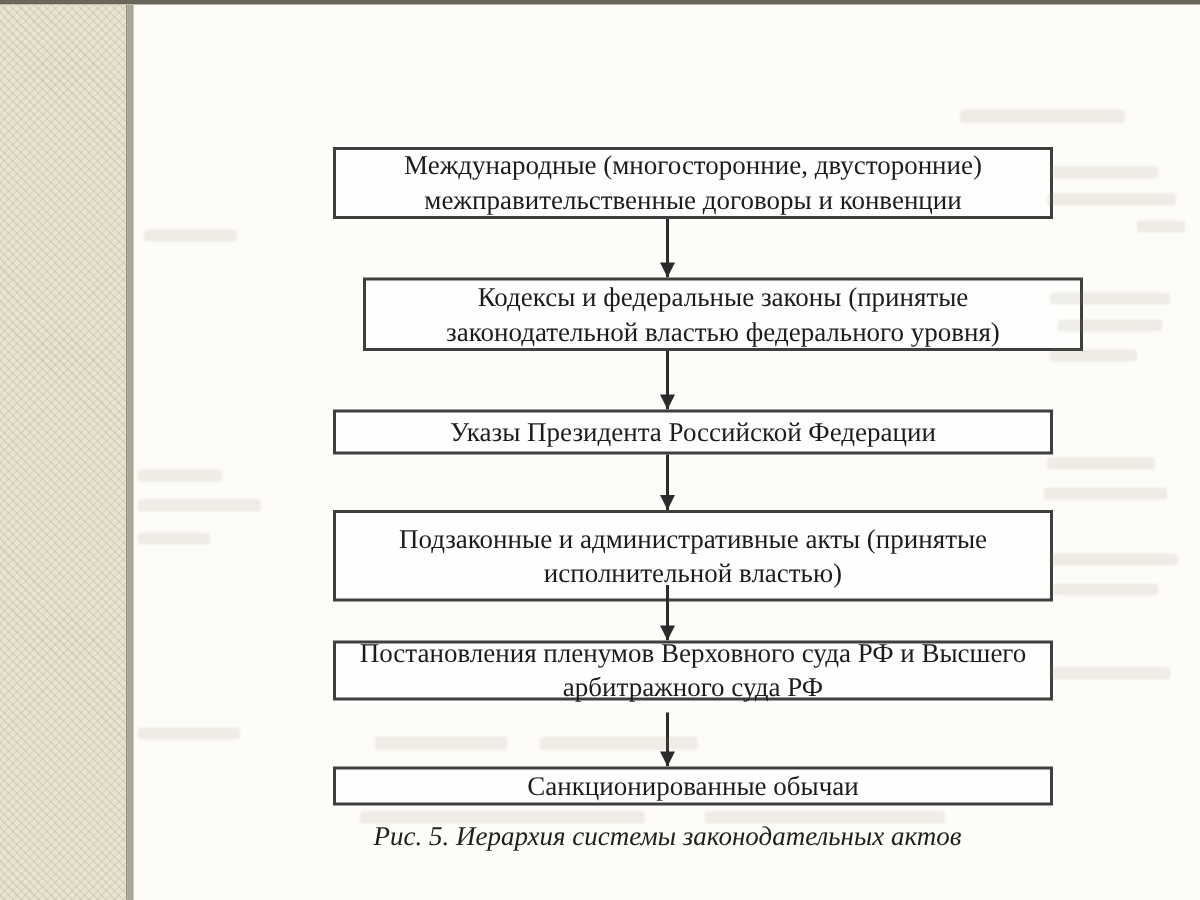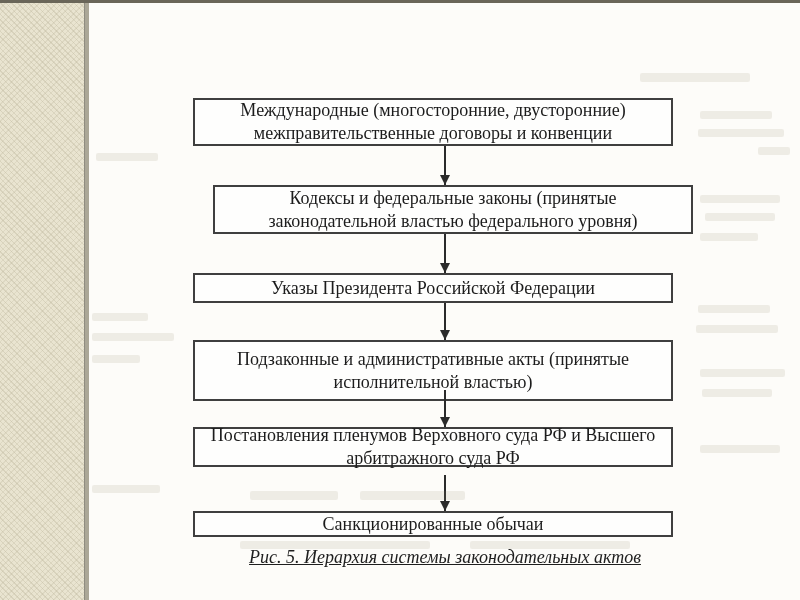--- a/index.html
+++ b/index.html
@@ -18,38 +18,38 @@
     box-shadow:inset -1px 0 0 #8f8c80;
   }
   .title{
     position:absolute;left:70px;top:24px;width:700px;margin:0;
     text-align:center;
     font-family:"Liberation Sans", sans-serif;
     font-weight:bold;font-size:25px;line-height:33px;letter-spacing:-0.3px;
     color:#6b39a6;
   }
   .box{
-    position:absolute;left:193px;width:480px;box-sizing:border-box;
+    position:absolute;left:222px;width:480px;box-sizing:border-box;
     border:2px solid #3f3f3f;background:#fefefd;
     display:flex;align-items:center;justify-content:center;
     text-align:center;font-size:18px;line-height:23px;color:#1c1c1c;
     padding:1px 14px;
   }
   .arrow{
     position:absolute;left:444px;width:2px;background:#2b2b2b;
   }
   .arrow::after{
     content:"";position:absolute;bottom:0;left:50%;transform:translateX(-50%);
     width:0;height:0;
     border-left:5px solid transparent;border-right:5px solid transparent;
     border-top:10px solid #2b2b2b;
   }
   .caption{
     position:absolute;left:205px;top:544px;width:480px;
-    text-align:center;font-style:italic;font-size:18px;color:#1e1e1e;text-decoration:underline;
+    text-align:center;font-style:italic;font-size:18px;color:#1e1e1e;
   }
   .ghost{
     position:absolute;display:block;background:rgba(140,130,100,0.13);
     border-radius:2px;filter:blur(0.6px);
   }
 </style>
 </head>
 <body>
 
 <div class="slide">

